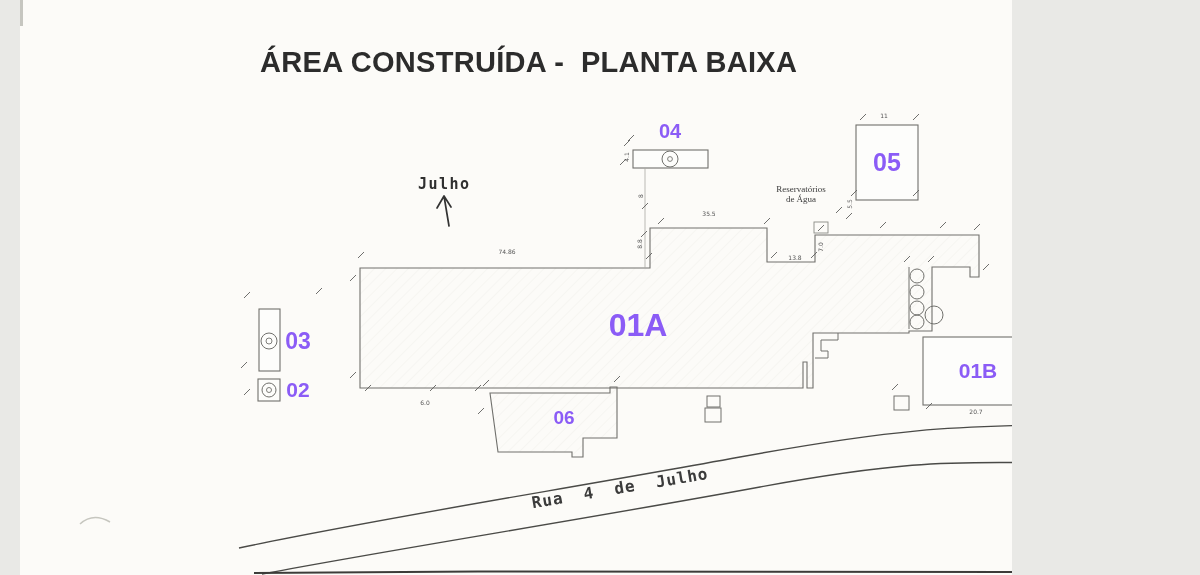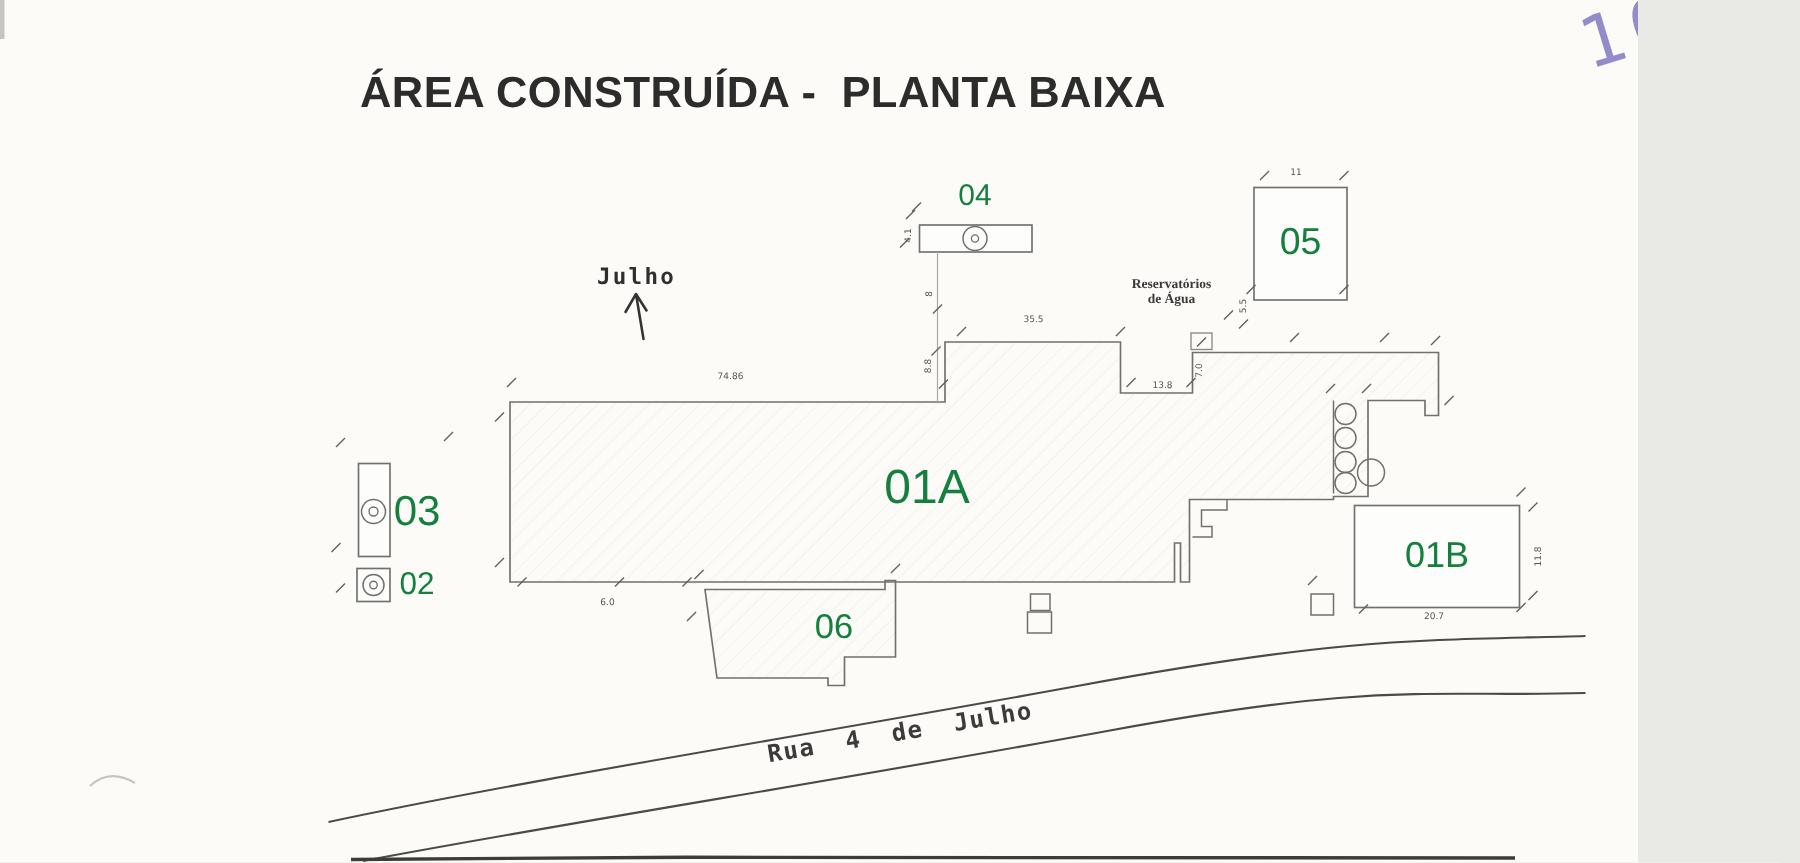--- a/index.html
+++ b/index.html
@@ -1,36 +1,36 @@
 <!DOCTYPE html>
 <html><head>
 <meta charset="utf-8">
 <style>
   html,body{margin:0;padding:0;background:#e9e9e6;}
-  #canvas{position:relative;width:1092px;height:575px;background:#fcfbf8;overflow:hidden;
-          font-family:"Liberation Sans",sans-serif;}
+  #canvas{position:relative;width:992px;height:575px;background:#fcfbf8;overflow:hidden;
+          font-family:"Liberation Sans",sans-serif;margin-left:20px;}
   .abs{position:absolute;}
   .ctr{transform:translate(-50%,-50%);}
   #title{left:240px;top:46px;font-size:29px;font-weight:700;color:#2c2c2c;
          letter-spacing:0.3px;white-space:pre;}
   #handnum{left:1052px;top:-16px;font-size:47px;color:#7b74c0;opacity:.82;
            letter-spacing:4px;transform:rotate(-17deg);font-family:"DejaVu Sans",sans-serif;}
   .hand{font-family:"DejaVu Sans Mono",monospace;color:#2f2f2f;}
   #norte{left:398px;top:175px;font-size:15px;letter-spacing:1.5px;font-weight:600;}
   #street-label{left:600px;top:488px;font-size:16px;letter-spacing:1px;word-spacing:10px;
                 color:#3b3b3b;transform:translate(-50%,-50%) rotate(-9.5deg);font-weight:600;}
-  .bldg{font-weight:400;color:#15803d;}
+  .bldg{font-weight:700;color:#8b5cf6;}
   #lbl01a{left:618px;top:325px;font-size:32px;}
-  #lbl01b{left:958px;top:371px;font-size:24px;}
+  #lbl01b{left:958px;top:371px;font-size:21px;}
   #lbl02{left:278px;top:390px;font-size:21px;}
-  #lbl03{left:278px;top:341px;font-size:28px;}
+  #lbl03{left:278px;top:341px;font-size:23px;}
   #lbl04{left:650px;top:131px;font-size:20px;}
   #lbl05{left:867px;top:162px;font-size:25px;}
-  #lbl06{left:556px;top:418px;font-size:23px;text-align:center;}
-  .resv{font-family:"Liberation Serif",serif;font-weight:700;font-size:9px;color:#3a3a3a;}
+  #lbl06{left:544px;top:418px;font-size:19px;text-align:center;}
+  .resv{font-family:"Liberation Serif",serif;font-weight:400;font-size:9px;color:#3a3a3a;}
   #resv1{left:781px;top:189px;}
   #resv2{left:781px;top:199px;}
   .dim{font-family:"DejaVu Sans",sans-serif;font-size:6px;color:#555;}
   .rot{transform:translate(-50%,-50%) rotate(-90deg);}
   .d0{left:487px;top:251px;} .d1{left:689px;top:213px;} .d2{left:775px;top:257px;}
   .d3{left:800px;top:247px;} .d4{left:620px;top:196px;} .d5{left:619px;top:244px;}
   .d6{left:606px;top:157px;} .d7{left:864px;top:115px;} .d8{left:829px;top:204px;}
   .d9{left:1026px;top:371px;} .d10{left:956px;top:411px;} .d11{left:405px;top:402px;}
   svg{position:absolute;left:0;top:0;}
 </style>

